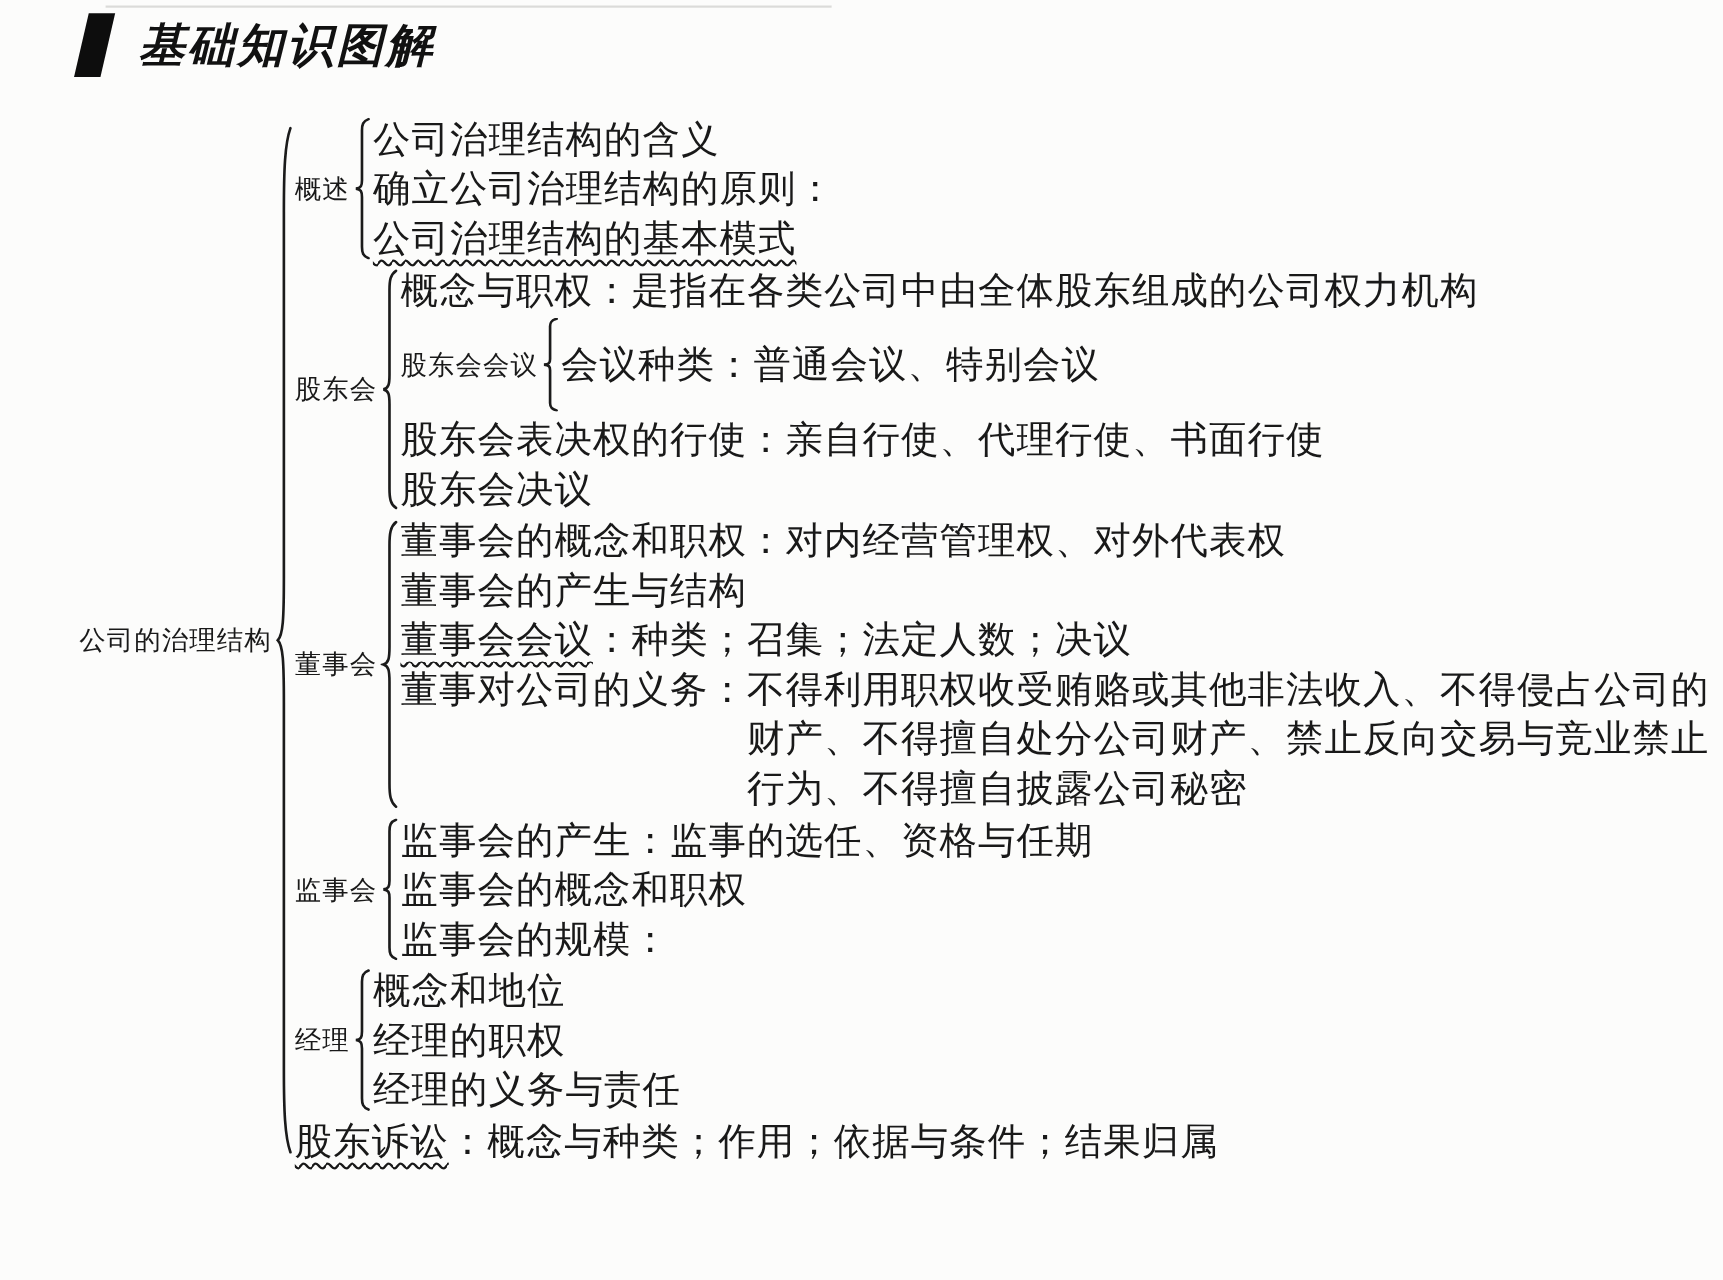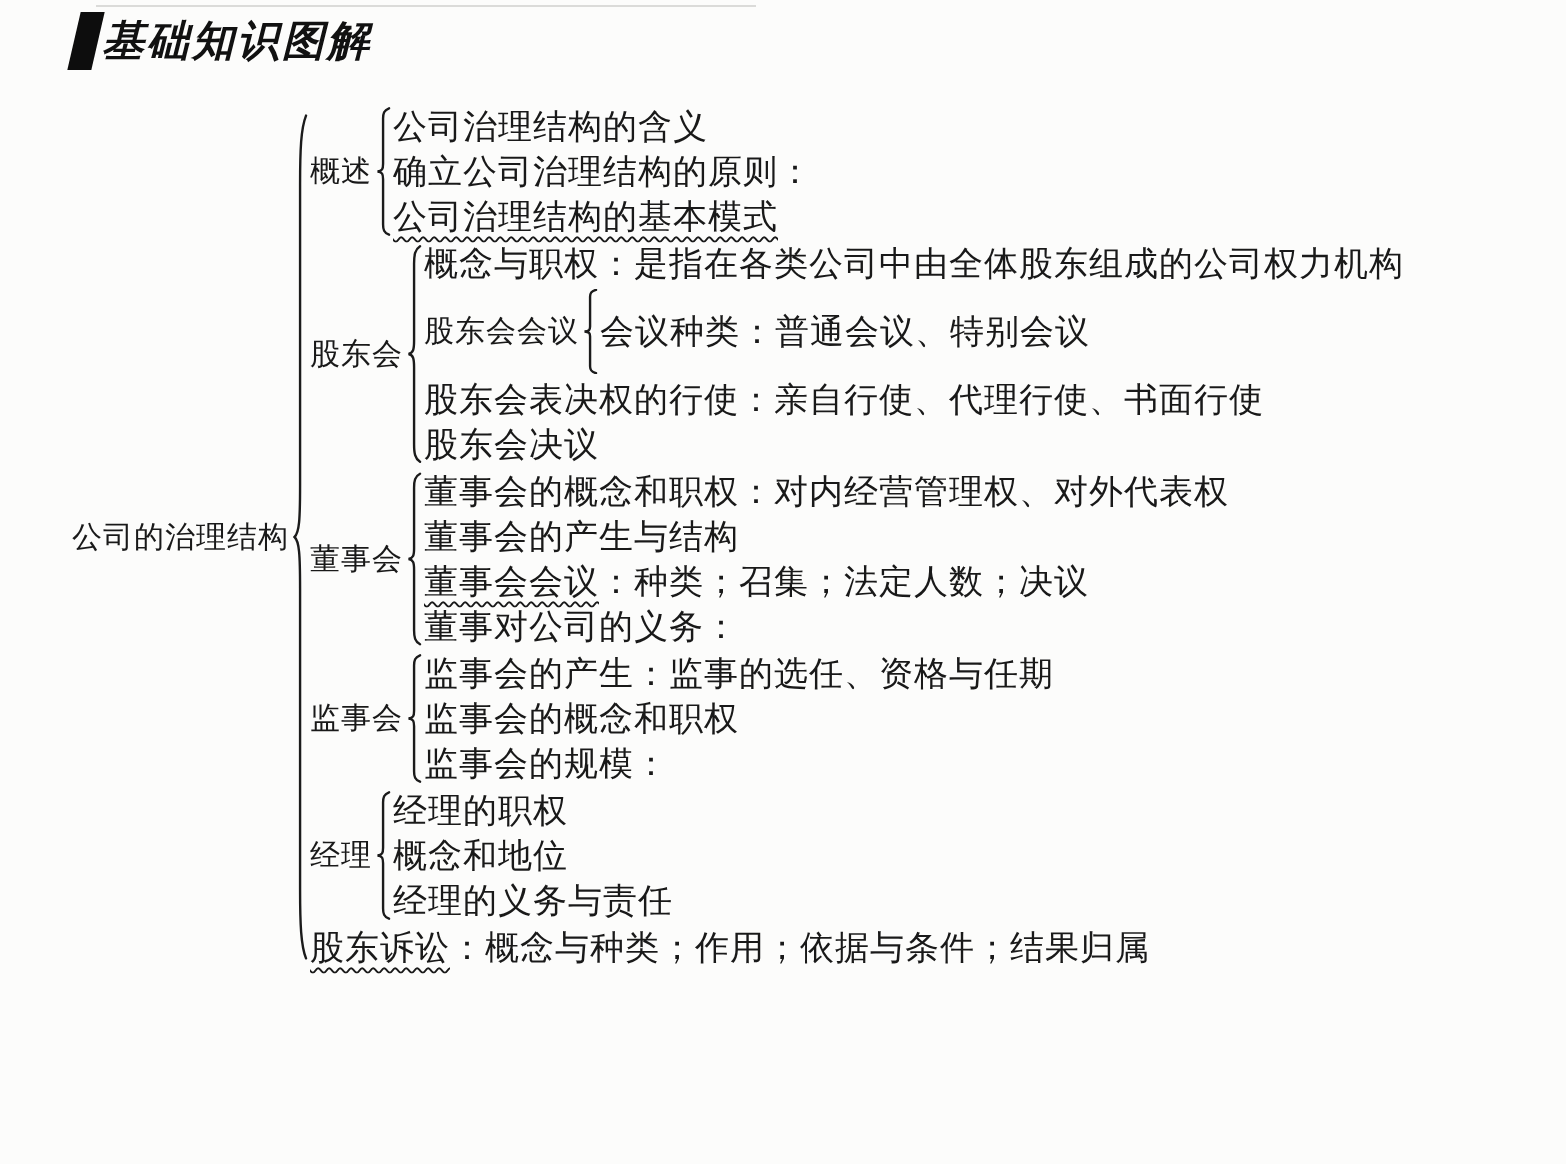--- a/index.html
+++ b/index.html
@@ -3,29 +3,29 @@
 <meta charset="utf-8">
 <style>
   * { margin:0; padding:0; box-sizing:border-box; }
   html,body { width:1566px; height:1164px; }
   body { background:#fcfcfb; }
   .page { position:relative; width:1566px; height:1164px; overflow:hidden;
           font-family:"Liberation Serif","DejaVu Serif",serif; color:#191919; }
   .scan-line { position:absolute; left:96px; top:5px; width:660px; height:2px;
                background:#c9c9c6; opacity:.65; }
   .title-row { position:absolute; left:74px; top:8px; height:66px; display:flex;
-               align-items:center; gap:4px; }
+               align-items:center; gap:28px; }
   .title-bar { width:24px; height:58px; background:#0d0d0d; transform:skewX(-13deg); }
   .title-text { font-size:42px; font-weight:900; font-style:italic; letter-spacing:3px;
                 color:#111; }
   .diagram { position:absolute; left:72px; top:104px; }
   .node { display:flex; align-items:center; }
   .col { display:flex; flex-direction:column; }
   .root-col { row-gap:2px; }
-  .vlabel { font-size:30px; letter-spacing:1px; white-space:nowrap; padding-right:2px; }
+  .vlabel { font-size:24px; letter-spacing:1px; white-space:nowrap; padding-right:2px; }
   .brace { align-self:stretch; width:17px; flex:0 0 17px; margin:3px 1px; }
   .brace svg { width:100%; height:100%; display:block; }
   .line { height:45px; display:flex; align-items:center; font-size:34px;
           letter-spacing:1px; white-space:nowrap; }
   .multi { display:flex; align-items:flex-start; }
   .wavy { text-decoration-line:underline; text-decoration-style:wavy;
           text-decoration-thickness:2px; text-underline-offset:8px; }
 </style>
 </head>
 <body>
@@ -100,20 +100,25 @@
           </div>
           <div class="col">
             <div class="line">董事会的概念和职权：对内经营管理权、对外代表权</div>
             <div class="line">董事会的产生与结构</div>
             <div class="line">
                 <span class="wavy">董事会会议</span>
                 <span>：种类；召集；法定人数；决议</span>
               </div>
             <div class="multi">
               <div class="line">董事对公司的义务：</div>
+              <div class="col">
+                <div class="line">不得利用职权收受贿赂或其他非法收入、不得侵占公司的</div>
+                <div class="line">财产、不得擅自处分公司财产、禁止反向交易与竞业禁止</div>
+                <div class="line">行为、不得擅自披露公司秘密</div>
+              </div>
             </div>
           </div>
         </div>
 
         <div class="node">
           <div class="vlabel">监事会</div>
           <div class="brace">
             <svg viewBox="0 0 20 100" preserveAspectRatio="none">
                 <path d="M 16.5 1 C 10.5 2.5 9.5 5 9.5 9 L 9.5 44 C 9.5 48 8.5 49.5 3 50 C 8.5 50.5 9.5 52 9.5 56 L 9.5 91 C 9.5 95 10.5 97.5 16.5 99" fill="none" stroke="#1b1b1b" stroke-width="2.4" stroke-linecap="round" vector-effect="non-scaling-stroke"></path>
               </svg>
@@ -128,22 +133,22 @@
         </div>
 
         <div class="node">
           <div class="vlabel">经理</div>
           <div class="brace">
             <svg viewBox="0 0 20 100" preserveAspectRatio="none">
                 <path d="M 16.5 1 C 10.5 2.5 9.5 5 9.5 9 L 9.5 44 C 9.5 48 8.5 49.5 3 50 C 8.5 50.5 9.5 52 9.5 56 L 9.5 91 C 9.5 95 10.5 97.5 16.5 99" fill="none" stroke="#1b1b1b" stroke-width="2.4" stroke-linecap="round" vector-effect="non-scaling-stroke"></path>
               </svg>
           </div>
           <div class="col">
+            <div class="line">概念和地位</div>
             <div class="line">经理的职权</div>
-            <div class="line">概念和地位</div>
             <div class="line">经理的义务与责任</div>
           </div>
         </div>
 
         <div class="line">
           <span class="wavy">股东诉讼</span>
             <span>：概念与种类；作用；依据与条件；结果归属</span>
         </div>
 
       </div>

